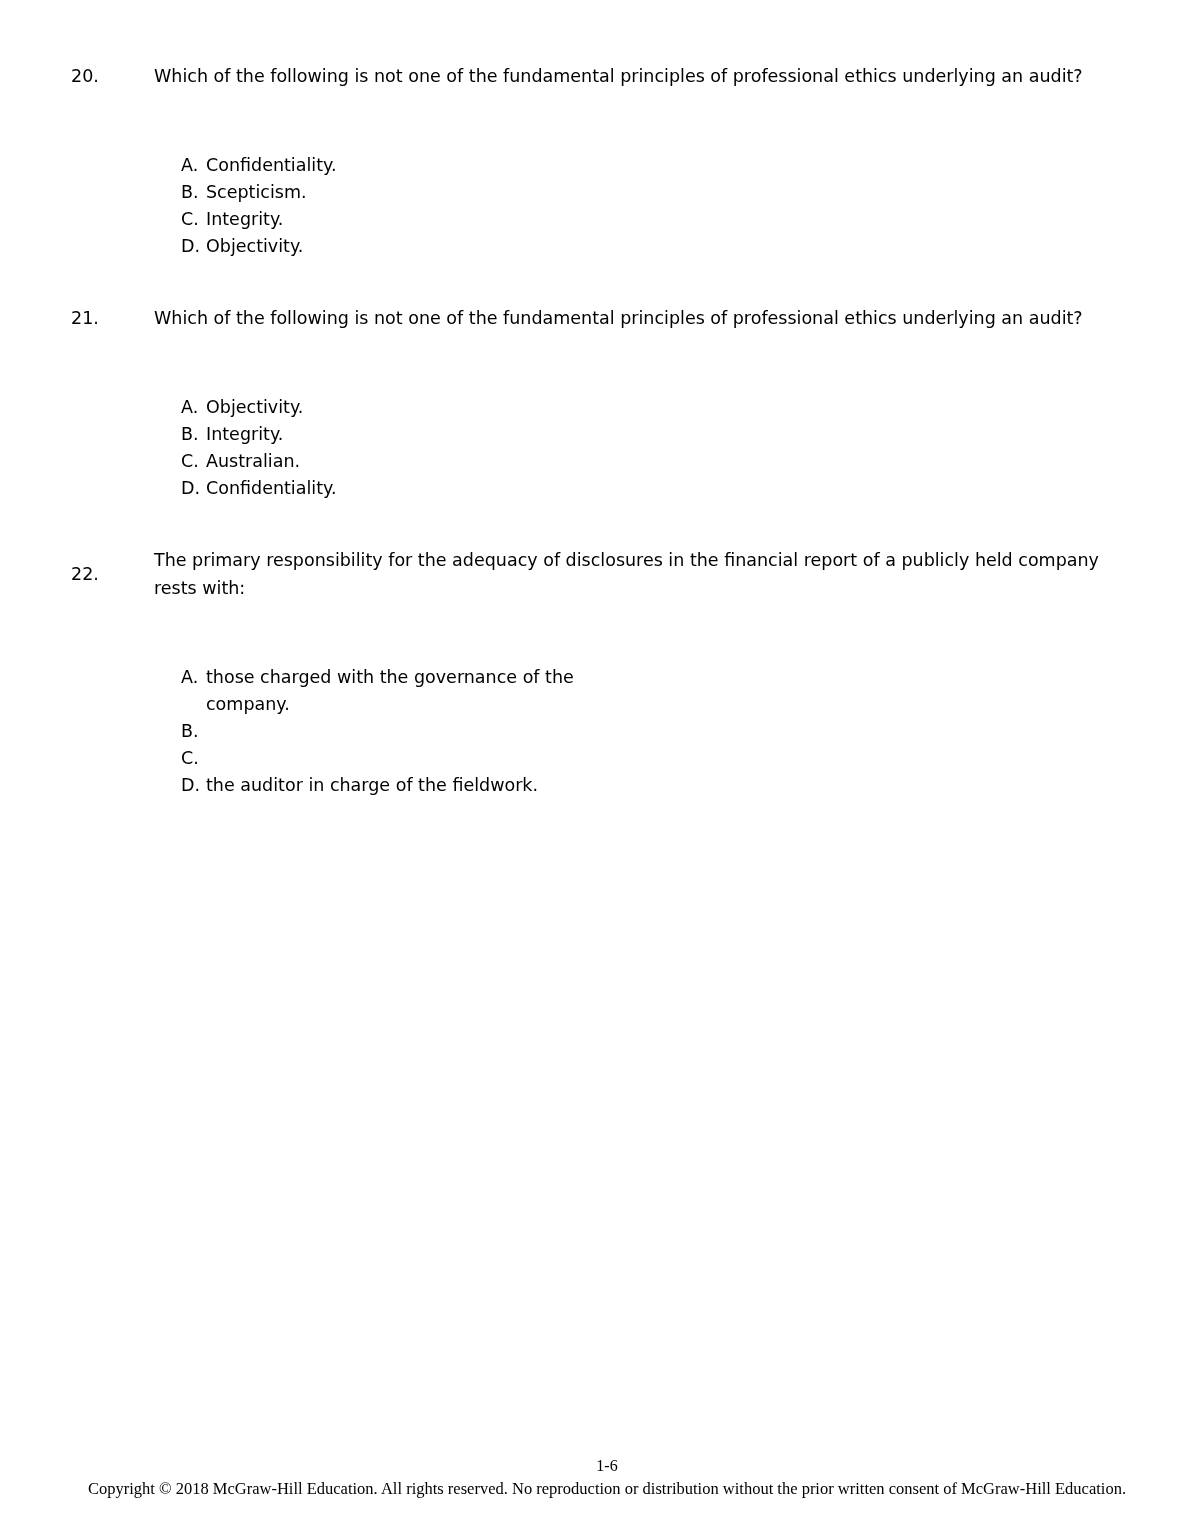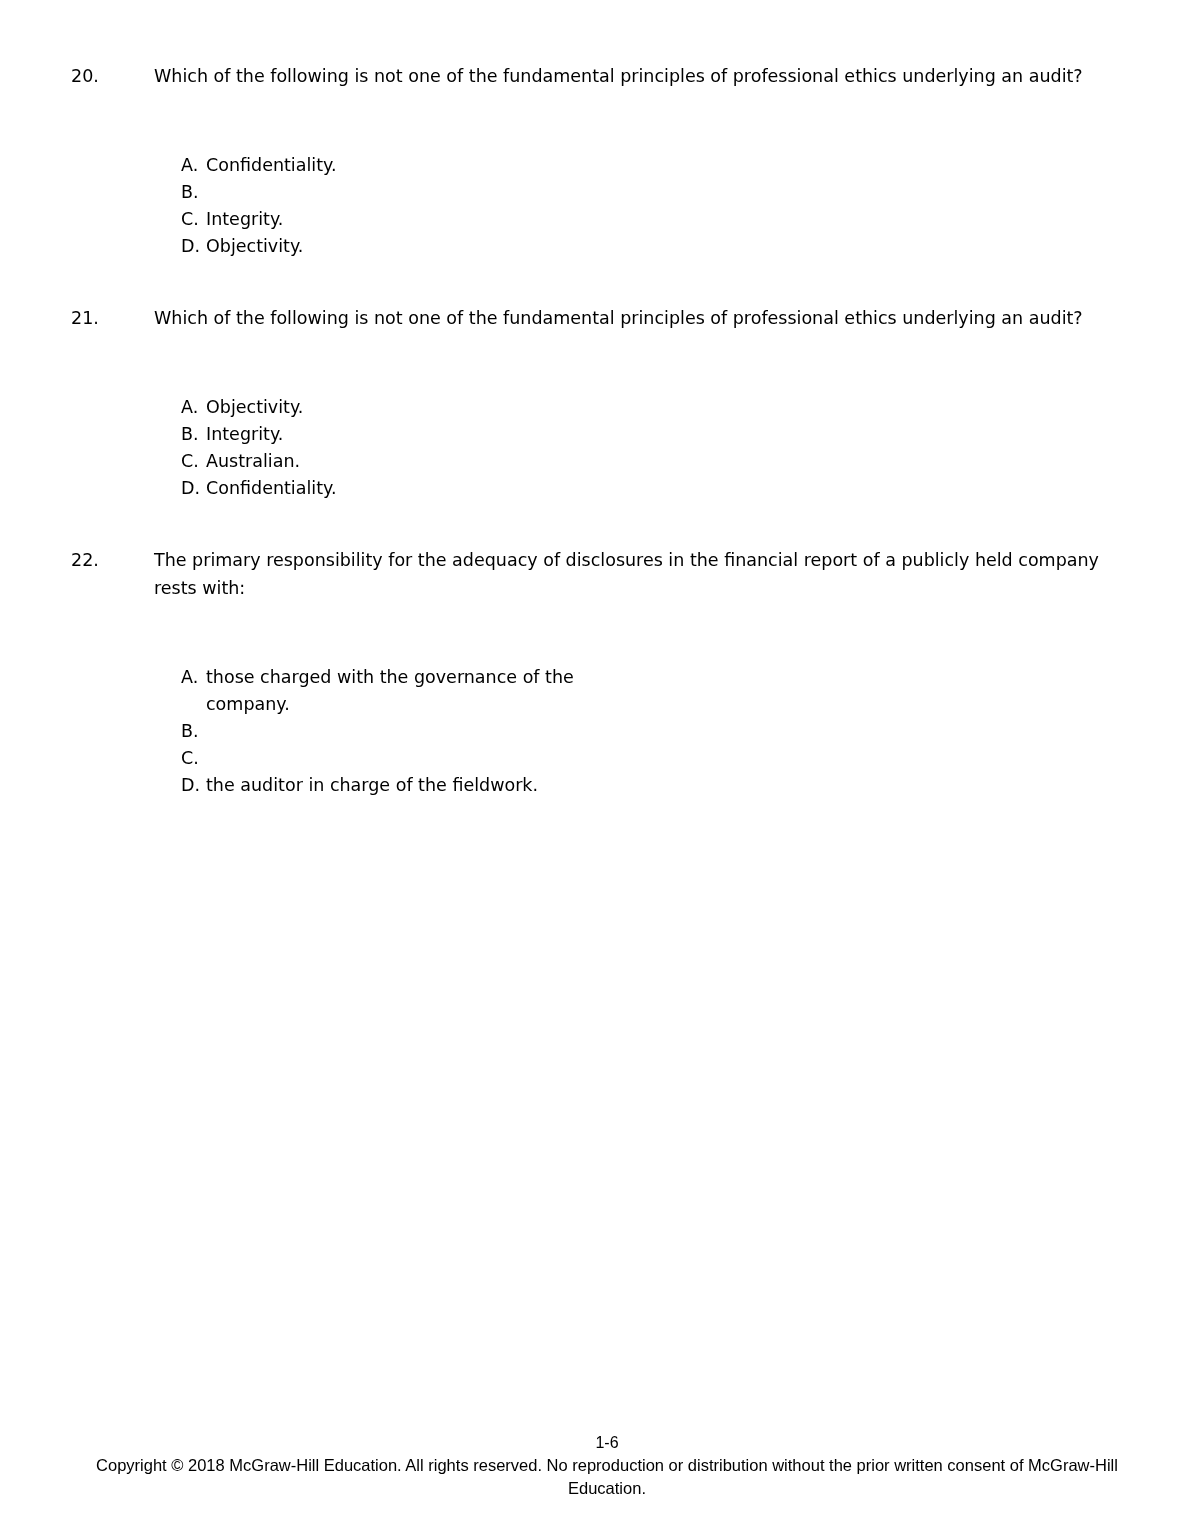--- a/index.html
+++ b/index.html
@@ -20,21 +20,21 @@
     width: 1190px;
     height: 1540px;
     box-sizing: border-box;
     padding: 62px 78px 0 68px;
   }
   .question-block {
     margin-bottom: 0;
   }
   .q-row {
     display: flex;
-    align-items: flex-start;
+    align-items: center;
   }
   .q-number {
     width: 42px;
     flex: 0 0 42px;
     font-size: 17.5px;
     line-height: 28px;
     text-align: left;
     padding-left: 3px;
     box-sizing: border-box;
   }
@@ -65,21 +65,21 @@
   }
   .gap-after-choices {
     height: 44px;
   }
   .footer {
     position: absolute;
     left: 0;
     right: 0;
     bottom: 40px;
     text-align: center;
-    font-family: Liberation Sans, sans-serif;
+    font-family: Liberation Serif, serif;
     margin-left: 24px;
   }
   .footer-page {
     font-size: 16px;
     line-height: 22px;
   }
   .footer-copy {
     font-size: 16.5px;
     line-height: 23px;
     padding: 0 63px;
@@ -95,20 +95,21 @@
       <div class="q-number">20.</div>
       <div class="q-text">Which of the following is not one of the fundamental principles of professional ethics underlying an audit?</div>
     </div>
     <div class="choices">
       <div class="choice">
         <div class="choice-letter">A.</div>
         <div class="choice-text">Confidentiality.</div>
       </div>
       <div class="choice">
         <div class="choice-letter">B.</div>
+        <div class="choice-text">Scepticism.</div>
       </div>
       <div class="choice">
         <div class="choice-letter">C.</div>
         <div class="choice-text">Integrity.</div>
       </div>
       <div class="choice">
         <div class="choice-letter">D.</div>
         <div class="choice-text">Objectivity.</div>
       </div>
     </div>

